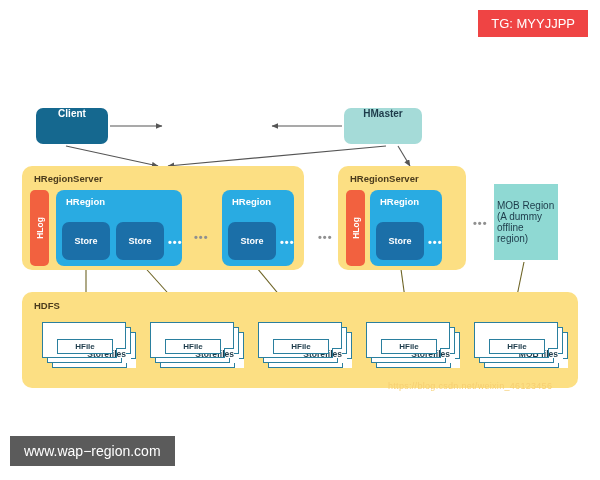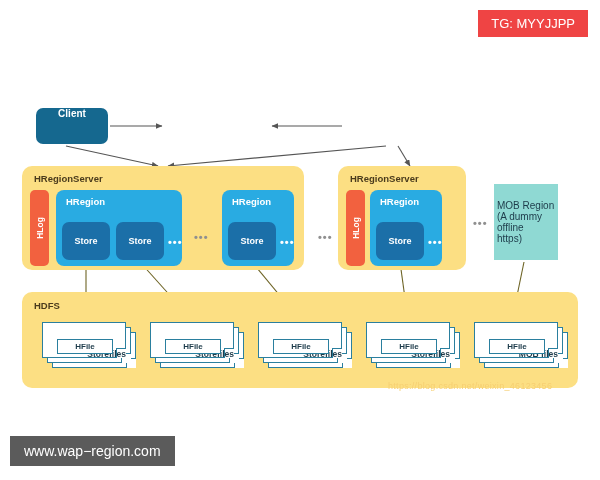--- a/index.html
+++ b/index.html
@@ -328,20 +328,23 @@
     <line x1="400" y1="262" x2="408" y2="320" stroke="#6d6324" stroke-width="1.1" marker-end="url(#arrow-olive)"></line>
 
     <line x1="524" y1="262" x2="512" y2="320" stroke="#6d6324" stroke-width="1.1" marker-end="url(#arrow-olive)"></line>
   </svg>
 
   <div class="node client-box">
     <span>Client</span>
   </div>
 
 
+  <div class="node hmaster-box">
+    <span>HMaster</span>
+  </div>
 
   <div class="rs-shell" id="rs-1"></div>
   <div class="rs-title" style="left:34px; top:173px;">HRegionServer</div>
 
   <div class="hlog" id="hlog-1">
     <span>HLog</span>
   </div>
 
   <div class="hregion" id="hregion-1">
     <div class="hregion-title">HRegion</div>
@@ -380,21 +383,21 @@
     <span>Store</span>
   </div>
   <div class="ellipsis ell-white" id="ell-store-3">•••</div>
 
   <div class="ellipsis ell-grey" id="ell-rs">•••</div>
 
   <div class="node mob-region">
     <span>MOB Region</span>
     <span>(A dummy</span>
     <span>offline</span>
-    <span>https)</span>
+    <span>region)</span>
   </div>
 
   <div id="hdfs-shell"></div>
   <div id="hdfs-title" style="left:34px; top:300px;">HDFS</div>
 
   <div class="filestack" id="fs-1">
     <div class="sheet s3">
         <div class="corner"></div>
       </div>
     <div class="sheet s2">

